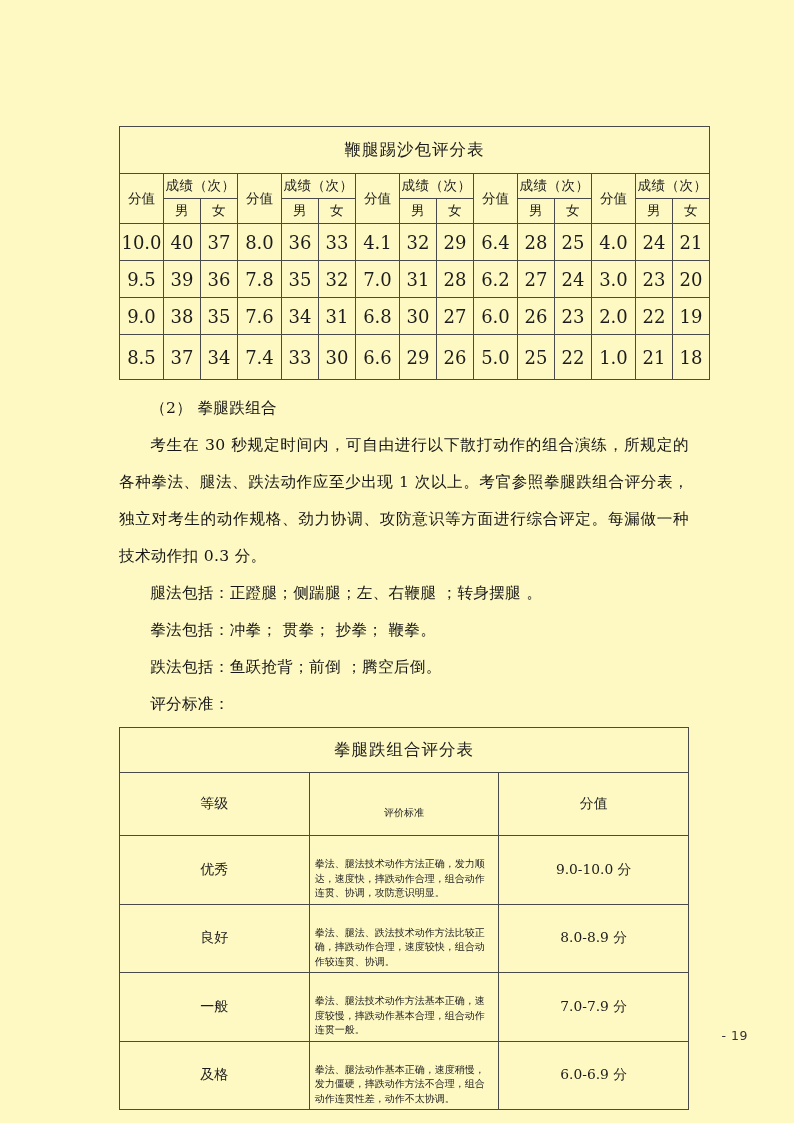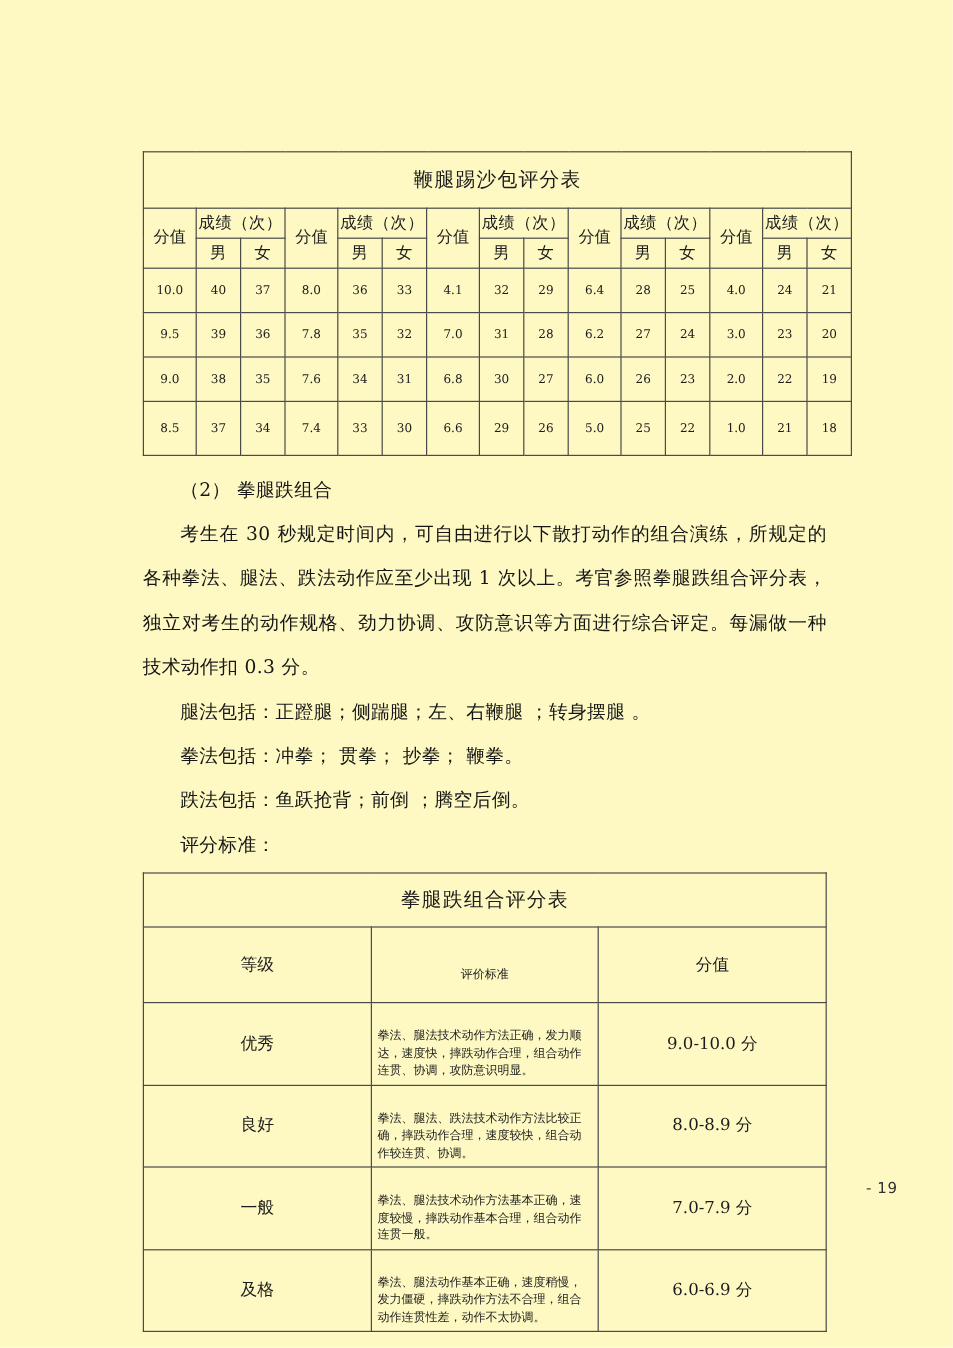--- a/index.html
+++ b/index.html
@@ -57,21 +57,21 @@
     font-size: 13.5px;
     letter-spacing: .5px;
   }
   #t1 .hdr-span {
     height: 48px;
     line-height: 1.15;
     font-size: 13.5px;
   }
   #t1 tbody td {
     height: 36px;
-    font-size: 10px;
+    font-size: 18px;
   }
   #t1 tbody tr.tall td {
     height: 44px;
     text-align: center;
   }
   .col-score { width: 44px; }
   .col-num   { width: 37px; }
 
   
   #t2 { margin-top: 0; }
@@ -121,21 +121,21 @@
     line-height: 37px;
     letter-spacing: .3px;
     margin: 0;
     text-indent: 2em;
     color: #161616;
   }
 
   .page-number {
     position: absolute;
     right: 46px;
-    top: 982px;
+    top: 1028px;
     font-size: 12.5px;
     font-family: "DejaVu Sans", "Liberation Sans", sans-serif;
     color: #333;
     letter-spacing: .5px;
   }
 </style>
 </head>
 <body>
 
 <div class="page">

